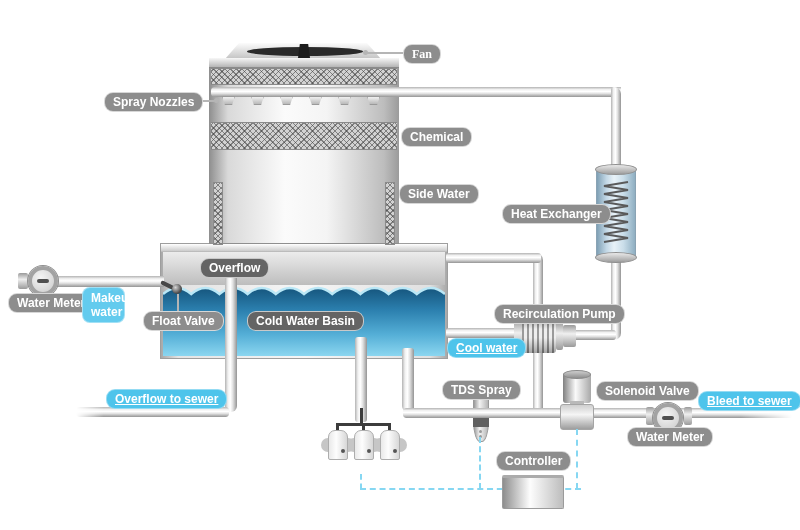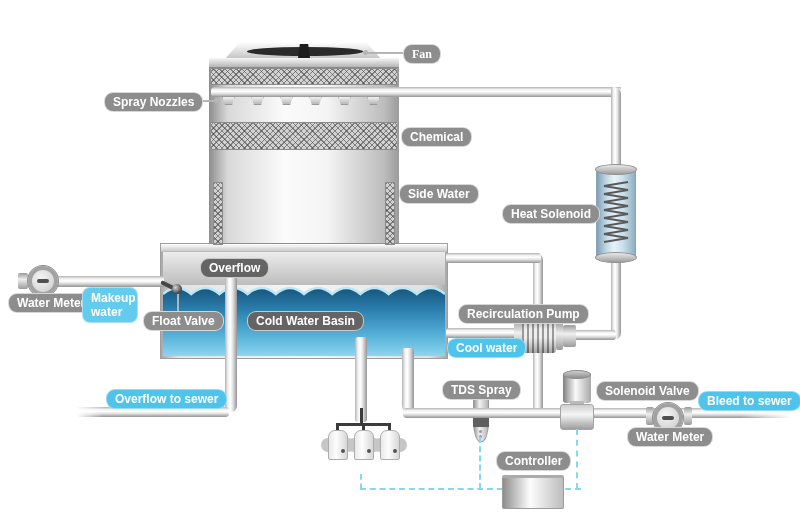--- a/index.html
+++ b/index.html
@@ -6,21 +6,21 @@
   #stage{position:relative;width:800px;height:530px;background:#ffffff;overflow:hidden;
          font-family:"Liberation Sans",sans-serif;}
   #stage *{position:absolute;box-sizing:border-box;}
 
   
   .badge{color:#fff;font-weight:bold;font-size:12px;line-height:14px;
          padding:2px 8px;border-radius:9px;white-space:nowrap;z-index:40;
          border:1px solid rgba(255,255,255,.65);}
   .badge.gray{background:#8d8d8d;}
   .badge.dark{background:#646464;}
-  .badge.blue{background:#4ec4eb;border-color:rgba(255,255,255,.4);}
+  .badge.blue{background:#4ec4eb;border-color:rgba(255,255,255,.4);text-decoration:underline;}
   .badge.blue2{background:#63cbee;border-color:rgba(255,255,255,.4);}
 
   
   .pipe-h{background:linear-gradient(180deg,#b3b3b3 0%,#f1f1f1 25%,#ffffff 45%,#e2e2e2 65%,#949494 100%);
           border-radius:3px;z-index:10;}
   .pipe-v{background:linear-gradient(90deg,#b3b3b3 0%,#f1f1f1 25%,#ffffff 45%,#e2e2e2 65%,#949494 100%);
           border-radius:3px;z-index:10;}
 
   
   .hatch{background-color:#d2d2d2;
@@ -200,27 +200,27 @@
 
   <div class="leader-dot" style="left:363px;top:50px;"></div>
   <div class="leader" style="left:366px;top:52px;width:38px;height:1.5px;"></div>
   <div class="leader" style="left:190px;top:100px;width:26px;height:1.5px;"></div>
   <div class="leader-dot" style="left:214px;top:98px;"></div>
 
   <div class="badge gray" style="left:403px;top:44px;font-family:Liberation Serif, serif;">Fan</div>
   <div class="badge gray" style="left:104px;top:92px;">Spray Nozzles</div>
   <div class="badge gray" style="left:401px;top:127px;">Chemical</div>
   <div class="badge gray" style="left:399px;top:184px;">Side Water</div>
-  <div class="badge gray" style="left:502px;top:204px;">Heat Solenoid</div>
+  <div class="badge gray" style="left:502px;top:204px;">Heat Exchanger</div>
   <div class="badge dark" style="left:200px;top:258px;">Overflow</div>
   <div class="badge gray" style="left:8px;top:293px;">Water Meter</div>
-  <div class="badge blue2" style="left:82px;top:287px;width:56px;white-space:normal;line-height:14px;padding:3px 8px;border-radius:8px;">Makeup water</div>
+  <div class="badge blue2" style="left:82px;top:287px;width:43px;white-space:normal;line-height:14px;padding:3px 8px;border-radius:8px;">Makeup water</div>
   <div class="badge gray" style="left:143px;top:311px;">Float Valve</div>
   <div class="badge dark" style="left:247px;top:311px;">Cold Water Basin</div>
-  <div class="badge gray" style="left:458px;top:304px;">Recirculation Pump</div>
+  <div class="badge gray" style="left:494px;top:304px;">Recirculation Pump</div>
   <div class="badge blue" style="left:447px;top:338px;">Cool water</div>
   <div class="badge blue" style="left:106px;top:389px;">Overflow to sewer</div>
   <div class="badge gray" style="left:442px;top:380px;">TDS Spray</div>
   <div class="badge gray" style="left:596px;top:381px;">Solenoid Valve</div>
   <div class="badge blue" style="left:698px;top:391px;">Bleed to sewer</div>
   <div class="badge gray" style="left:627px;top:427px;">Water Meter</div>
   <div class="badge gray" style="left:496px;top:451px;">Controller</div>
 
 </div>
 

